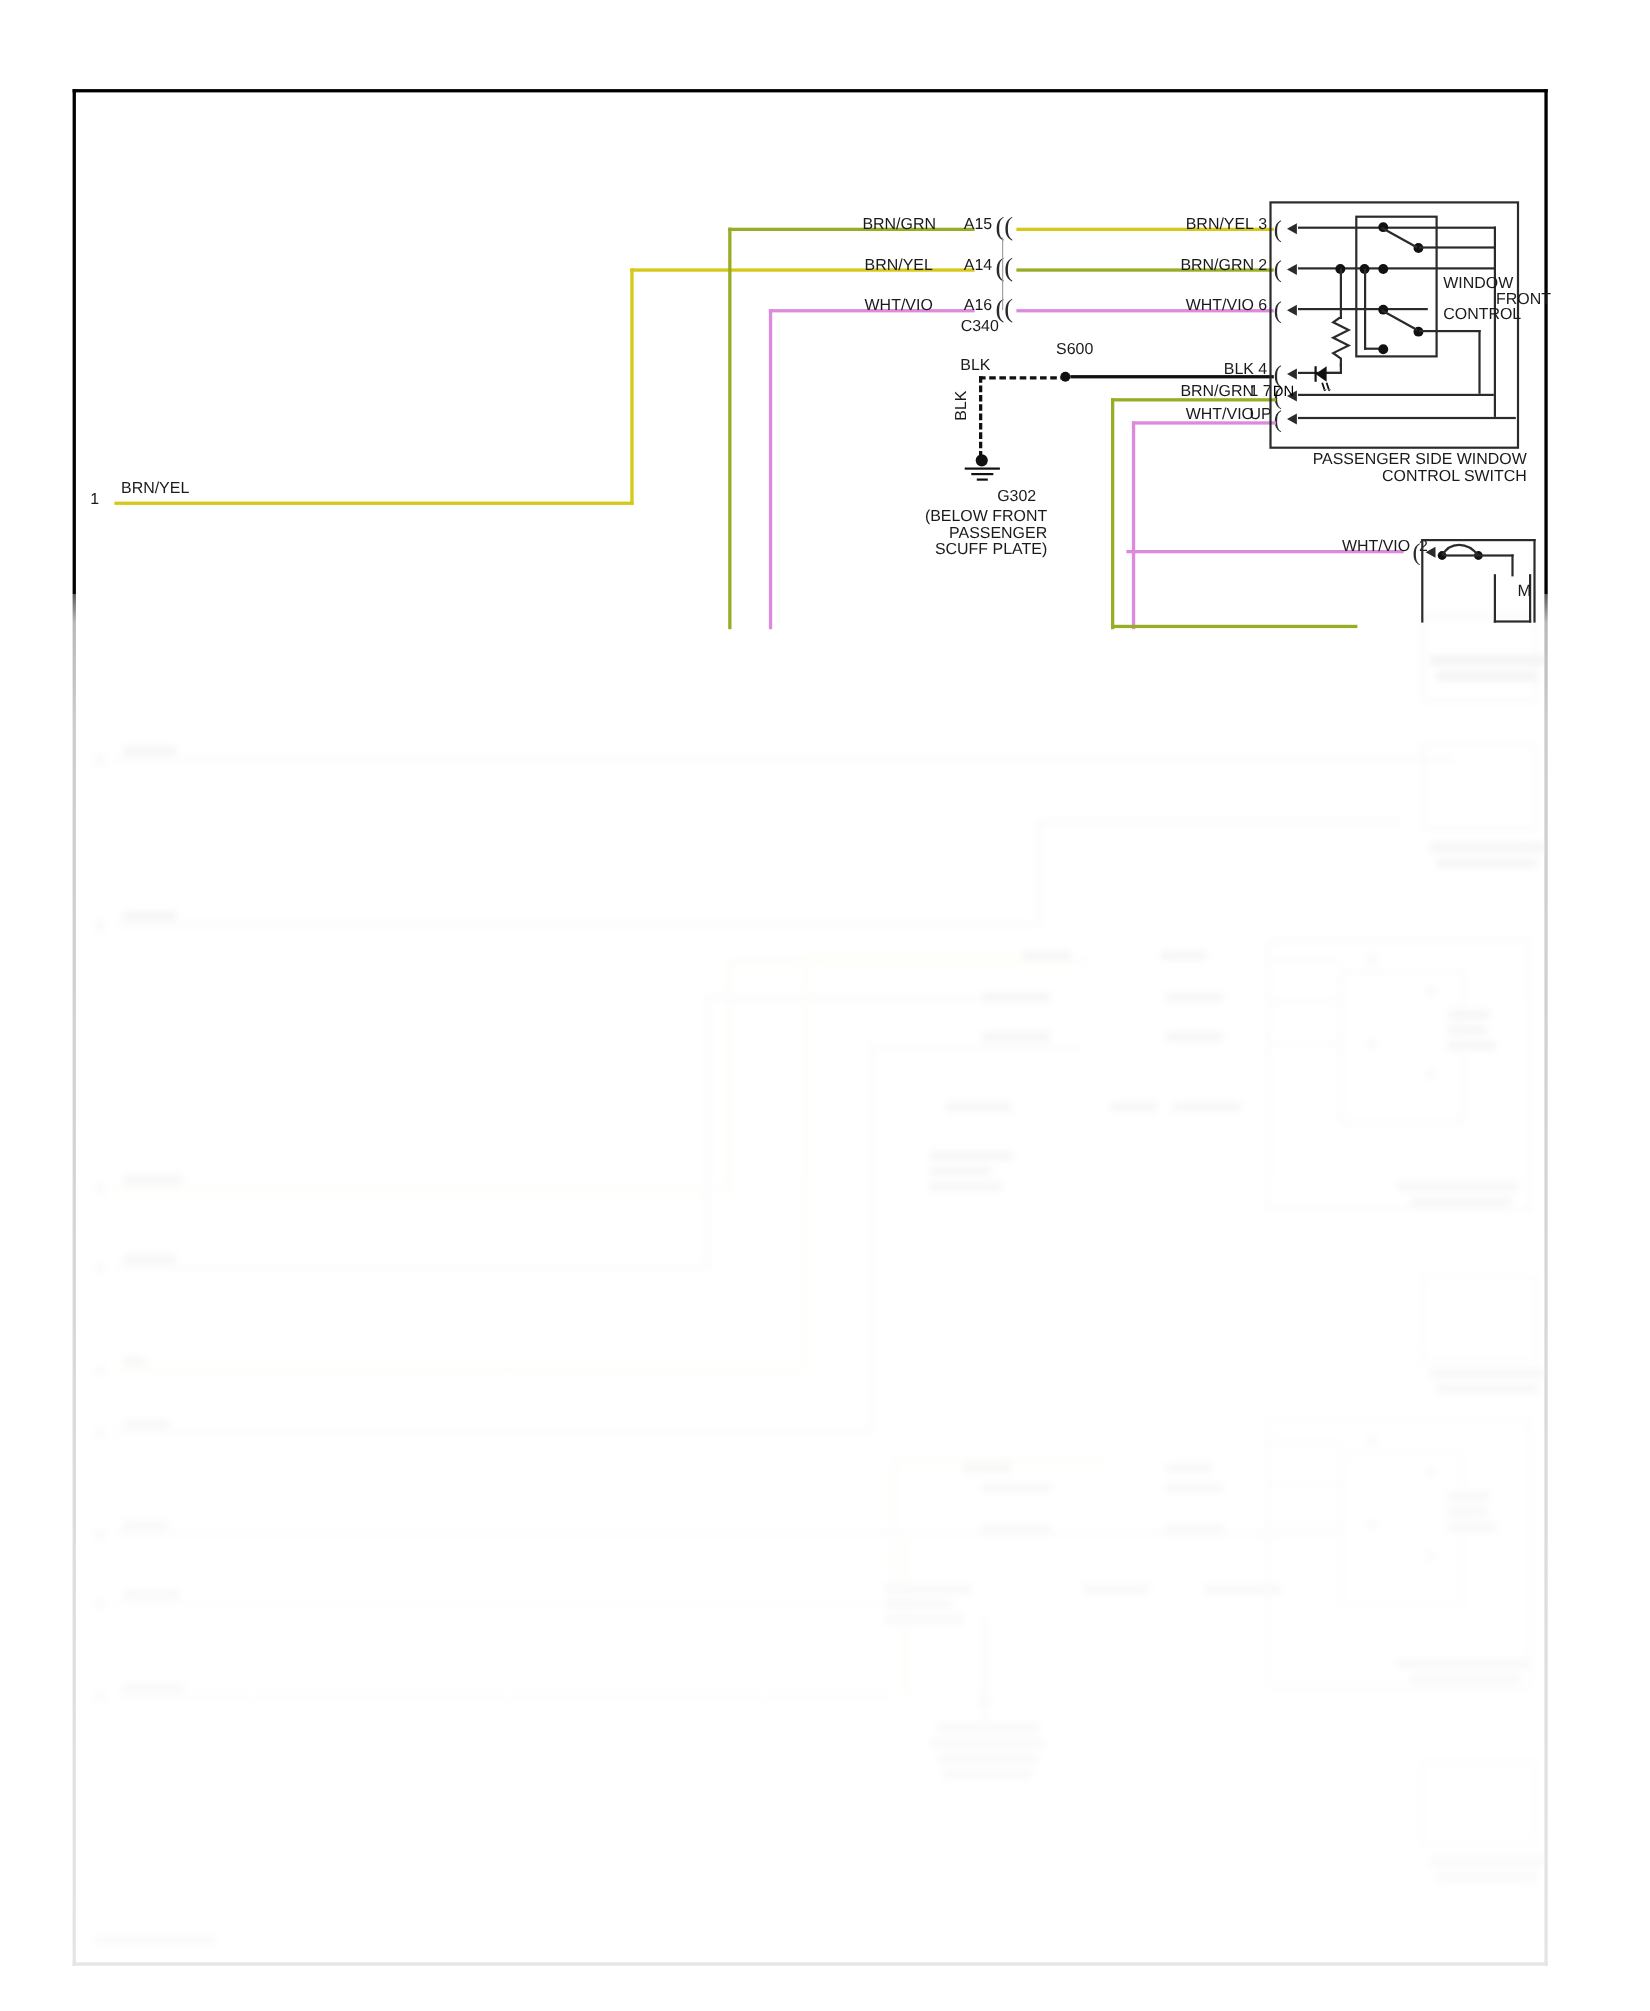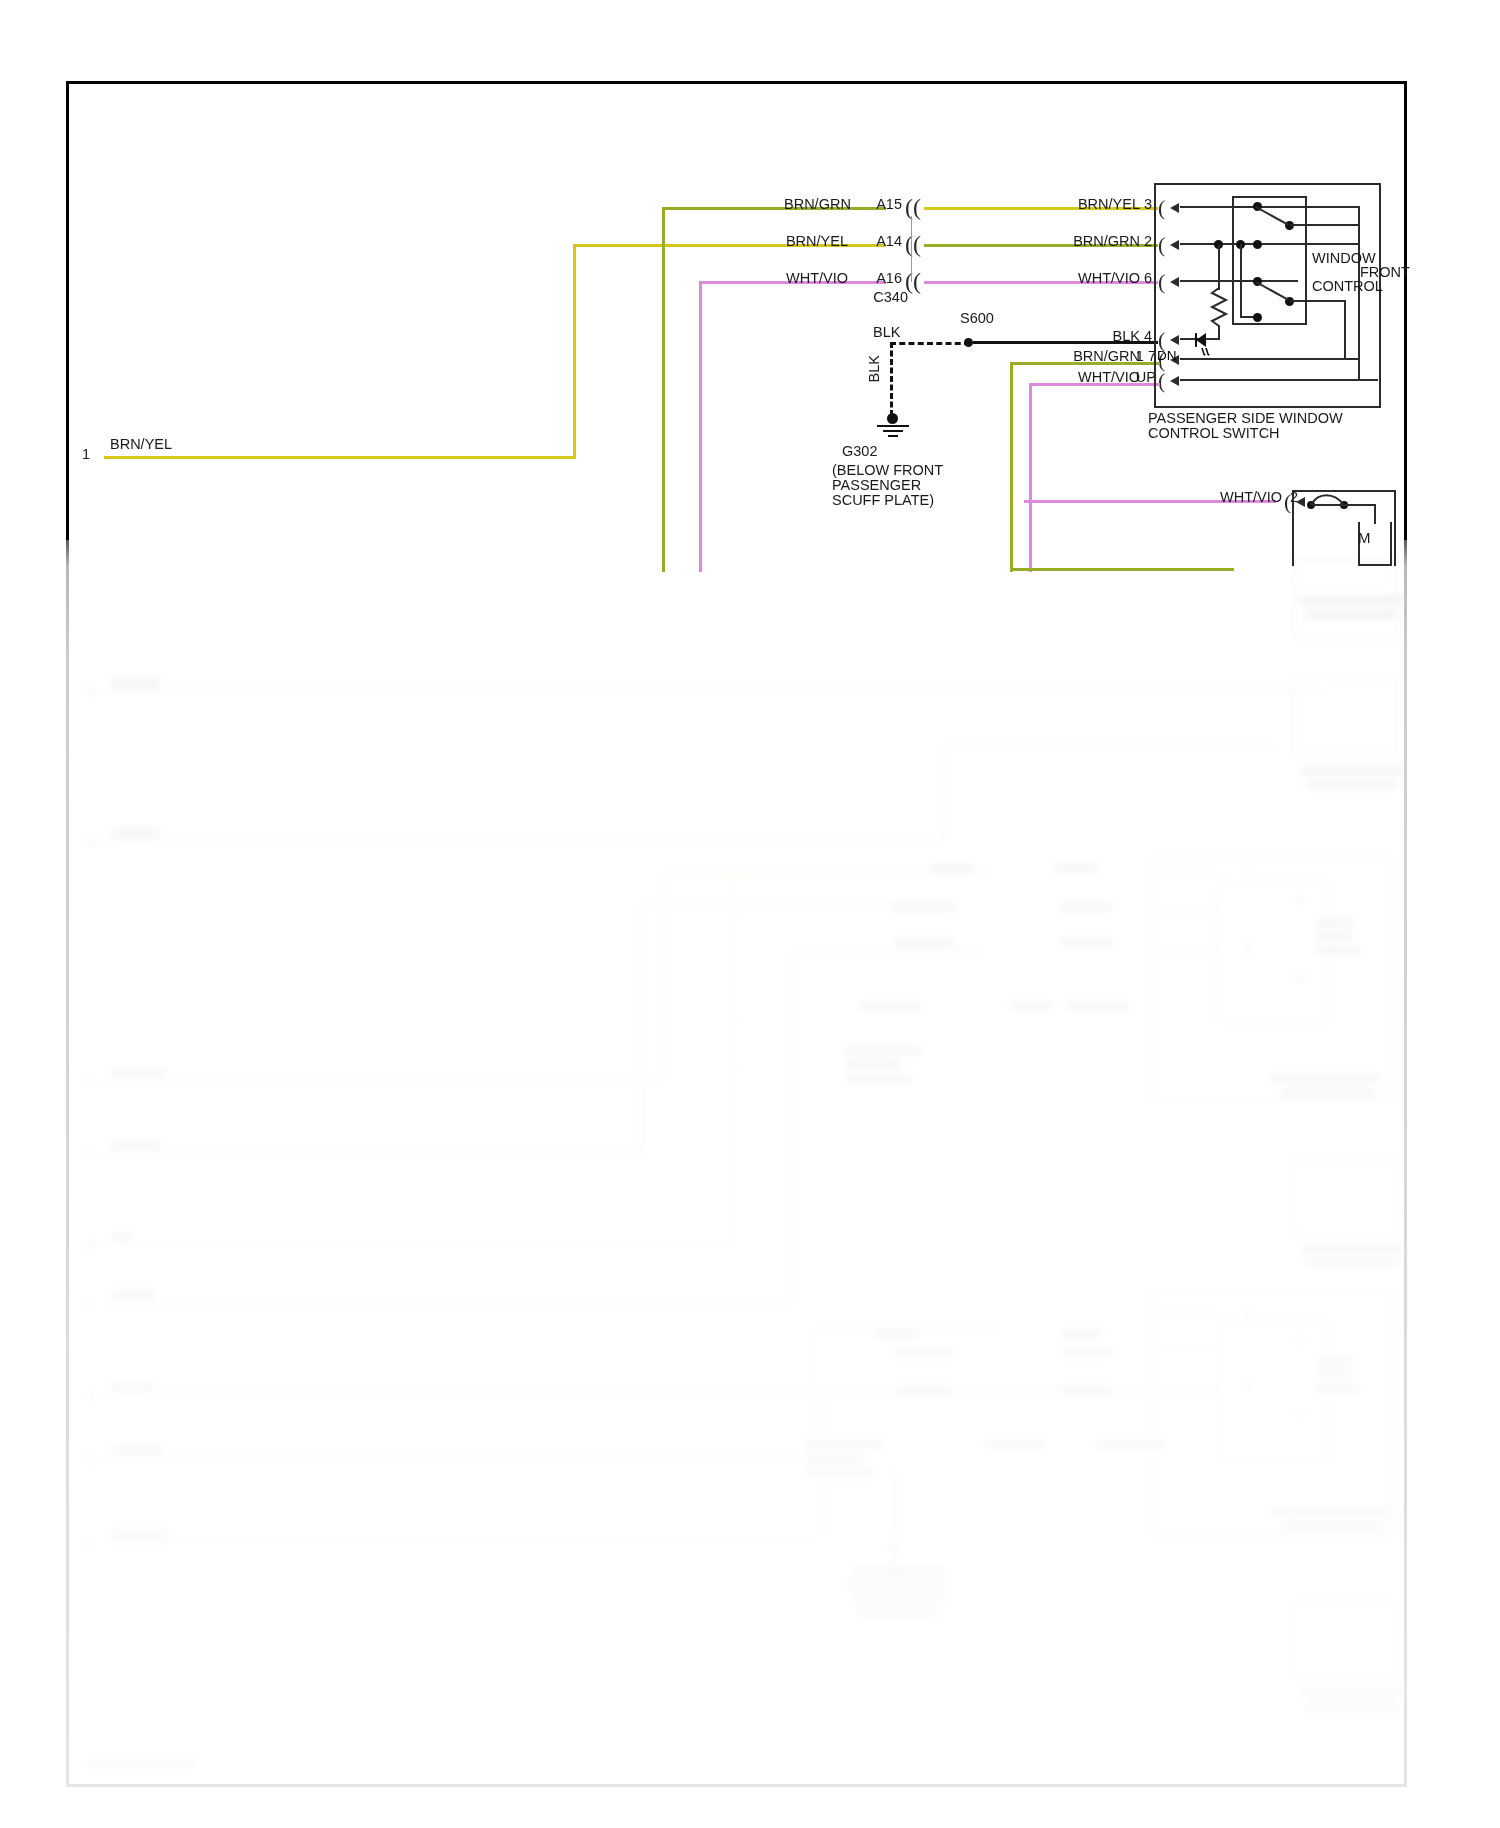--- a/index.html
+++ b/index.html
@@ -26,21 +26,21 @@
   
   .ln{position:absolute;background:#2b2b2b;}
   .lnh{height:2px;}
   .lnv{width:2px;}
 
   
   .box{position:absolute;border:2px solid #2b2b2b;box-sizing:border-box;background:transparent;}
 
   
   .t{position:absolute;color:#1a1a1a;font-size:14.5px;line-height:16px;white-space:pre;}
-  .t.c{text-align:left;}
+  .t.c{text-align:right;}
   .t.sm{font-size:13.5px;}
   .t.vert{writing-mode:vertical-rl;transform:rotate(180deg);}
 
   
   .conn{position:absolute;color:#2b2b2b;font-size:24px;line-height:18px;
         font-family:"Liberation Serif","DejaVu Serif",serif;white-space:pre;}
   .conn1{position:absolute;color:#2b2b2b;font-size:22px;line-height:16px;
         font-family:"Liberation Serif","DejaVu Serif",serif;white-space:pre;}
 
   

